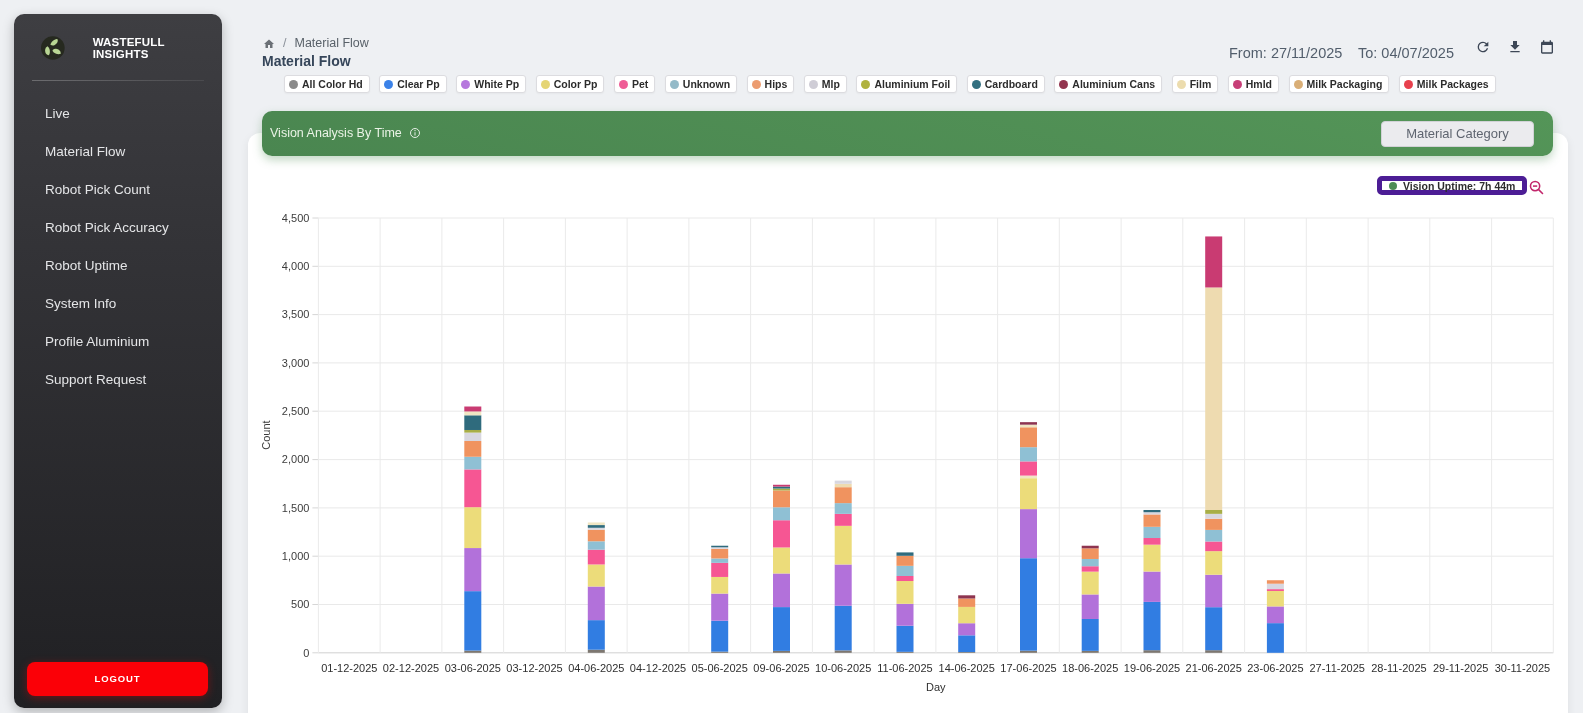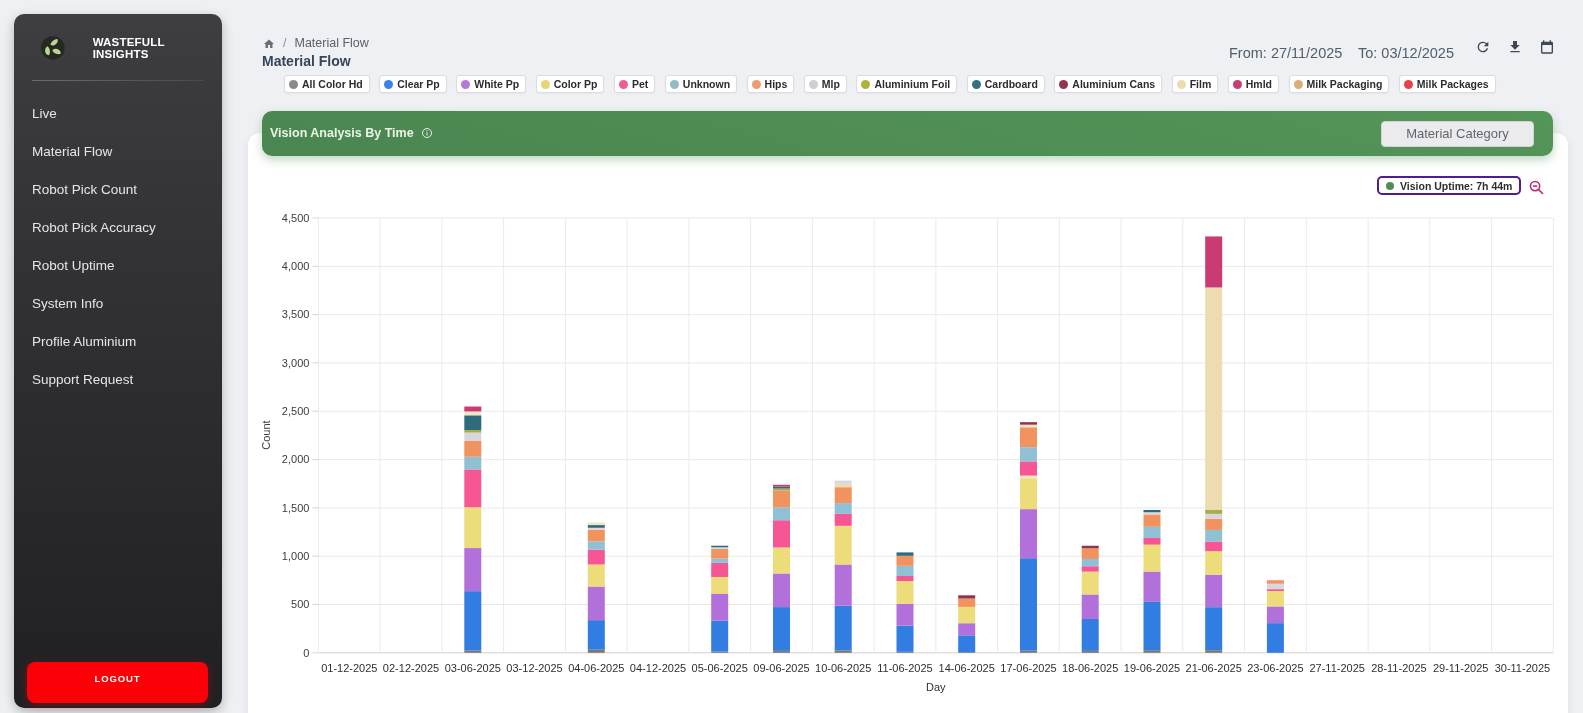--- a/index.html
+++ b/index.html
@@ -8,22 +8,22 @@
 
 
 #sidebar { position:absolute; left:14px; top:14px; width:208px; height:694px;
   border-radius:10px; background:linear-gradient(180deg,#3e3e42 0%, #343438 30%, #202023 100%);
   box-shadow:0 4px 12px rgba(0,0,0,.25); }
 #logo { position:absolute; left:27px; top:22px; display:flex; align-items:center;gap:20px; }
 #logoname { color:#fff; font-weight:bold; font-size:11.5px; letter-spacing:.2px; margin-left:8px; }
 #sidediv { position:absolute; left:18px; top:66px; width:172px; height:1px;
   background:linear-gradient(90deg, rgba(255,255,255,.25), rgba(255,255,255,.08)); }
 #menu { position:absolute; left:0; top:81px; width:100%; }
-.mi { height:38px; line-height:38px; padding-left:18px; color:#e4e5e7; font-size:13.5px; }
-#logout { position:absolute; left:13px; top:648px; width:181px; height:41px;
+.mi { height:38px; line-height:38px; padding-left:31px; color:#e4e5e7; font-size:13.5px; }
+#logout { position:absolute; left:13px; top:648px; width:181px; height:34px;
   background:#fb0007; border-radius:8px; color:#fff; font-weight:bold; font-size:9.5px;
   letter-spacing:.9px; text-align:center; line-height:33px;
   box-shadow:0 2px 8px rgba(251,0,7,.35); }
 
 
 #crumb { position:absolute; left:263px; top:36px; font-size:12.5px; color:#596169;
   display:flex; align-items:center; }
 #crumb .sep { margin:0 8px; color:#8a9099; }
 #title { position:absolute; left:262px; top:53px; font-size:14px; font-weight:bold; color:#36465a; }
 #fromto { position:absolute; left:0; top:38px; font-size:14.5px; color:#525e6c; }
@@ -36,27 +36,27 @@
   font-size:10.5px; font-weight:bold; color:#2c2c2c; white-space:nowrap;
   box-shadow:0 1px 2px rgba(0,0,0,.04); }
 .dot { width:9px; height:9px; border-radius:50%; margin-right:4px; flex:0 0 auto; }
 
 
 #card { position:absolute; left:248px; top:133px; width:1320px; height:600px;
   background:#fff; border-radius:12px; box-shadow:0 3px 10px rgba(0,0,0,.07); }
 #greenbar { position:absolute; left:262px; top:111px; width:1291px; height:45px;
   background:linear-gradient(195deg,#549558,#4a8650); border-radius:10px;
   box-shadow:0 4px 10px rgba(76,140,84,.35); }
-#gbtitle { position:absolute; left:8px; top:15px; color:#eaf3e6; font-weight:bold;
+#gbtitle { position:absolute; left:8px; top:15px; color:#eaf3e6; font-weight:normal;
   font-size:12.5px; display:flex; align-items:center; }
 #mcbtn { position:absolute; right:19px; top:10px; width:153px; height:26px;
   background:#ebebee; border:1px solid #d2d2d7; border-radius:4px;
   font-size:13px; color:#5f6570; text-align:center; line-height:24px; }
 #uptime { position:absolute; left:1377px; top:176px; height:19px; padding:0 7px;
-  background:#fff; border:2px solid #4c1d95; border-radius:5px;
+  background:#fff; border:5px solid #4c1d95; border-radius:5px;
   display:inline-flex; align-items:center; font-size:10.5px; font-weight:bold; color:#2e2e2e; }
 #uptime .dot { background:#4e8c55; width:8px; height:8px; margin-right:6px; }
 </style>
 </head>
 <body>
 
 <div id="sidebar">
   <div id="logo">
     <svg width="24" height="24" viewBox="0 0 24 24">
       <circle cx="12" cy="12" r="12" fill="#26291f"></circle>
@@ -91,21 +91,21 @@
 <div id="crumb">
   <svg width="12" height="12" viewBox="0 0 24 24" fill="#6b7076" style="margin-top:1px">
       <path d="M10 20v-6h4v6h5v-8h3L12 3 2 12h3v8z"></path>
     </svg>
   <span class="sep">/</span>
   <span>Material Flow</span>
 </div>
 <div id="title">Material Flow</div>
 <div id="fromto">
     <span style="left:1229px">From: 27/11/2025</span>
-    <span style="left:1358px">To: 03/12/2025</span>
+    <span style="left:1358px">To: 04/07/2025</span>
   </div>
 <svg width="16" height="16" viewBox="0 0 24 24" fill="#3d4756" style="position:absolute;left:1475px;top:39px">
     <path d="M17.65 6.35A7.95 7.95 0 0 0 12 4a8 8 0 1 0 7.73 10h-2.08A6 6 0 1 1 12 6c1.66 0 3.14.69 4.22 1.78L13 11h7V4l-2.35 2.35z"></path>
   </svg>
 <svg width="16" height="16" viewBox="0 0 24 24" fill="#3d4756" style="position:absolute;left:1507px;top:39px">
     <path d="M5 20h14v-2H5v2zM19 9h-4V3H9v6H5l7 7 7-7z"></path>
   </svg>
 <svg width="16" height="16" viewBox="0 0 24 24" fill="#3d4756" style="position:absolute;left:1539px;top:39px">
     <path d="M19 4h-1V2h-2v2H8V2H6v2H5c-1.1 0-2 .9-2 2v14c0 1.1.9 2 2 2h14c1.1 0 2-.9 2-2V6c0-1.1-.9-2-2-2zm0 16H5V9h14v11z"></path>
   </svg>

